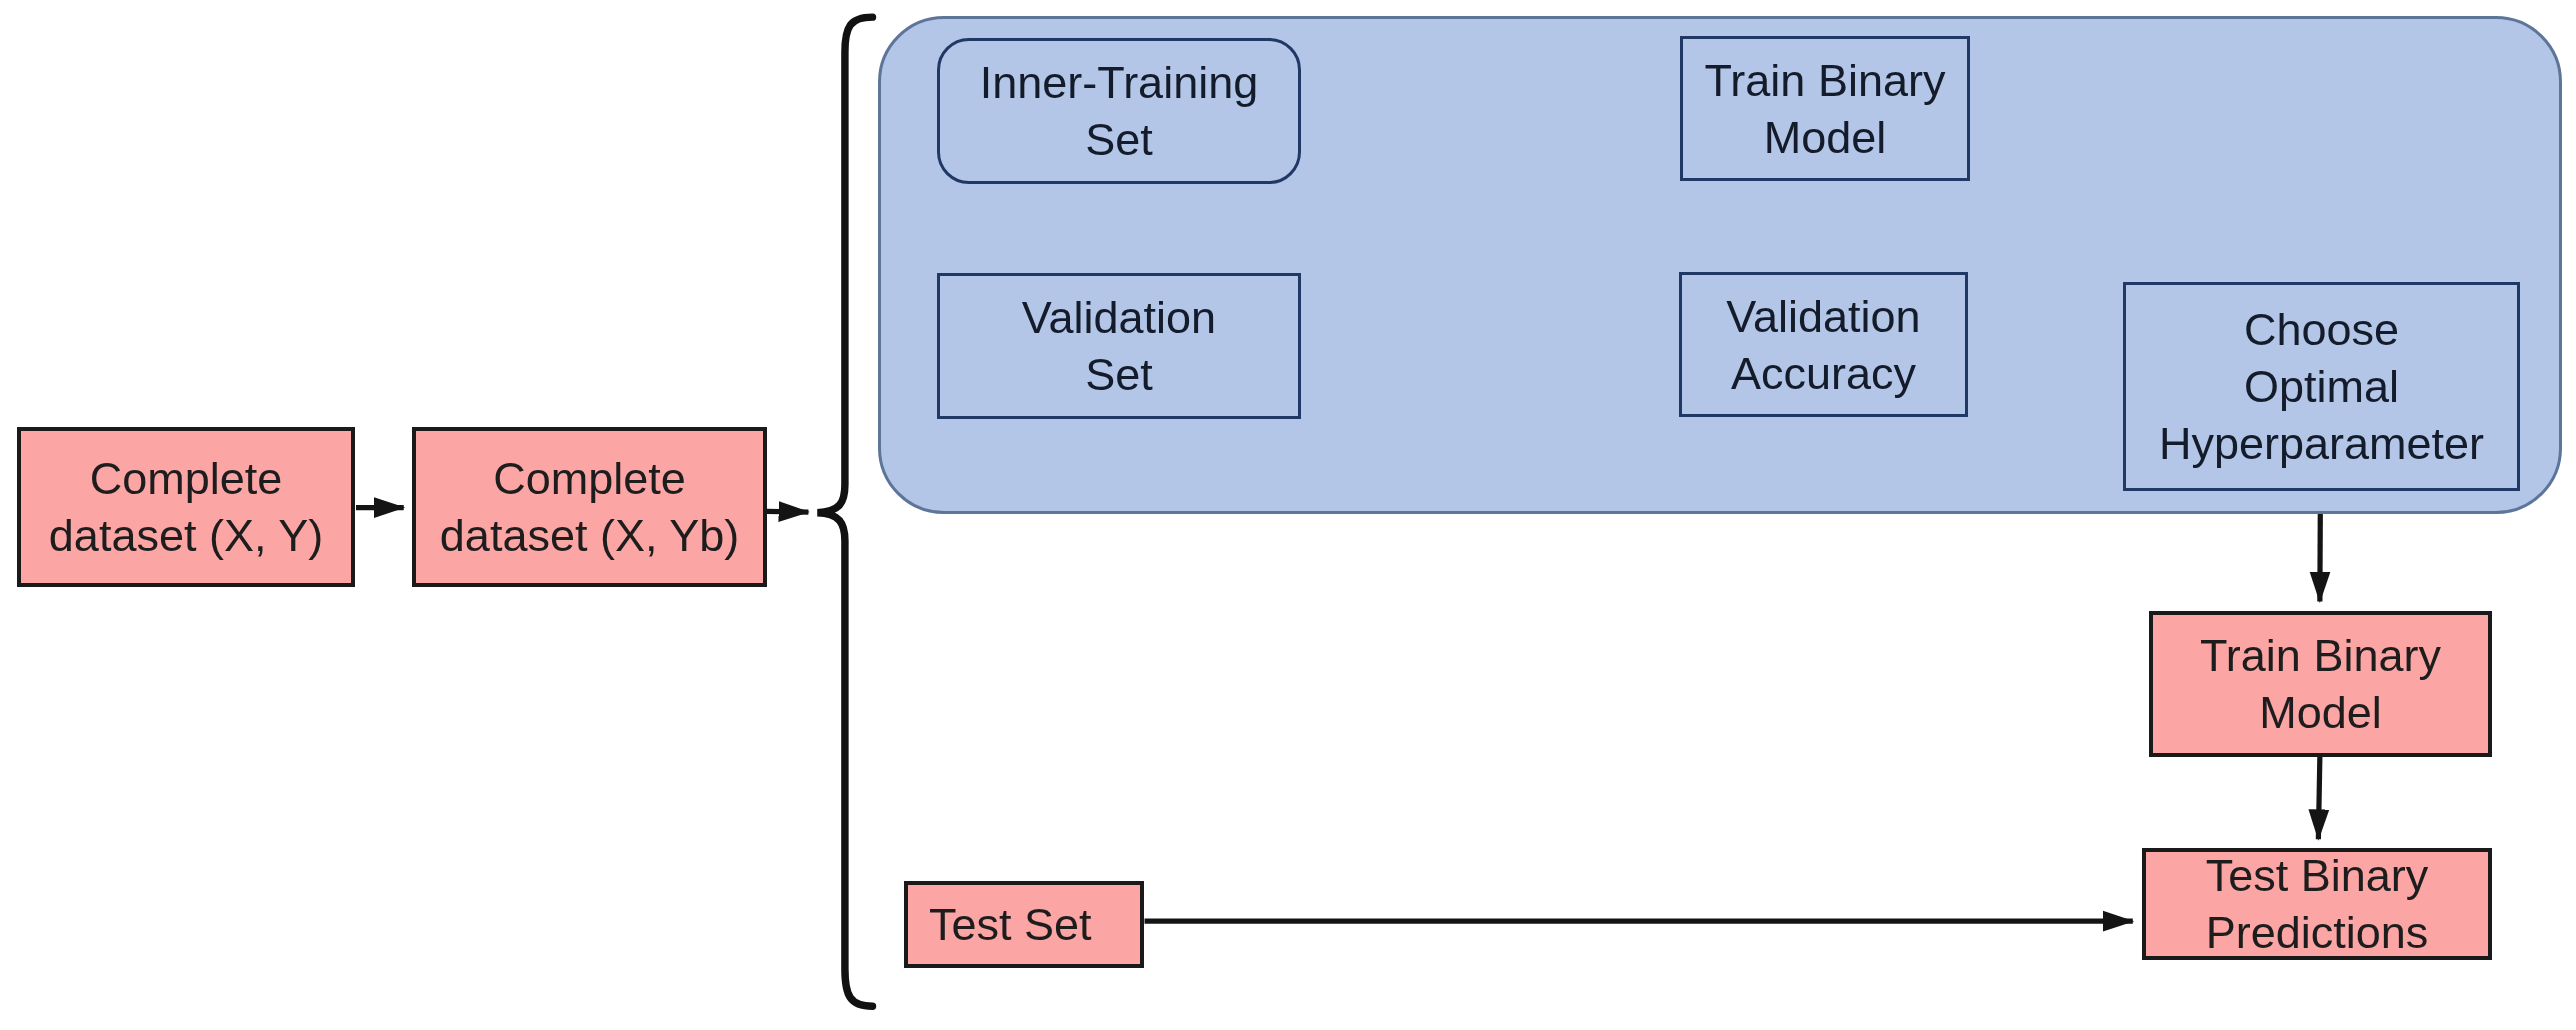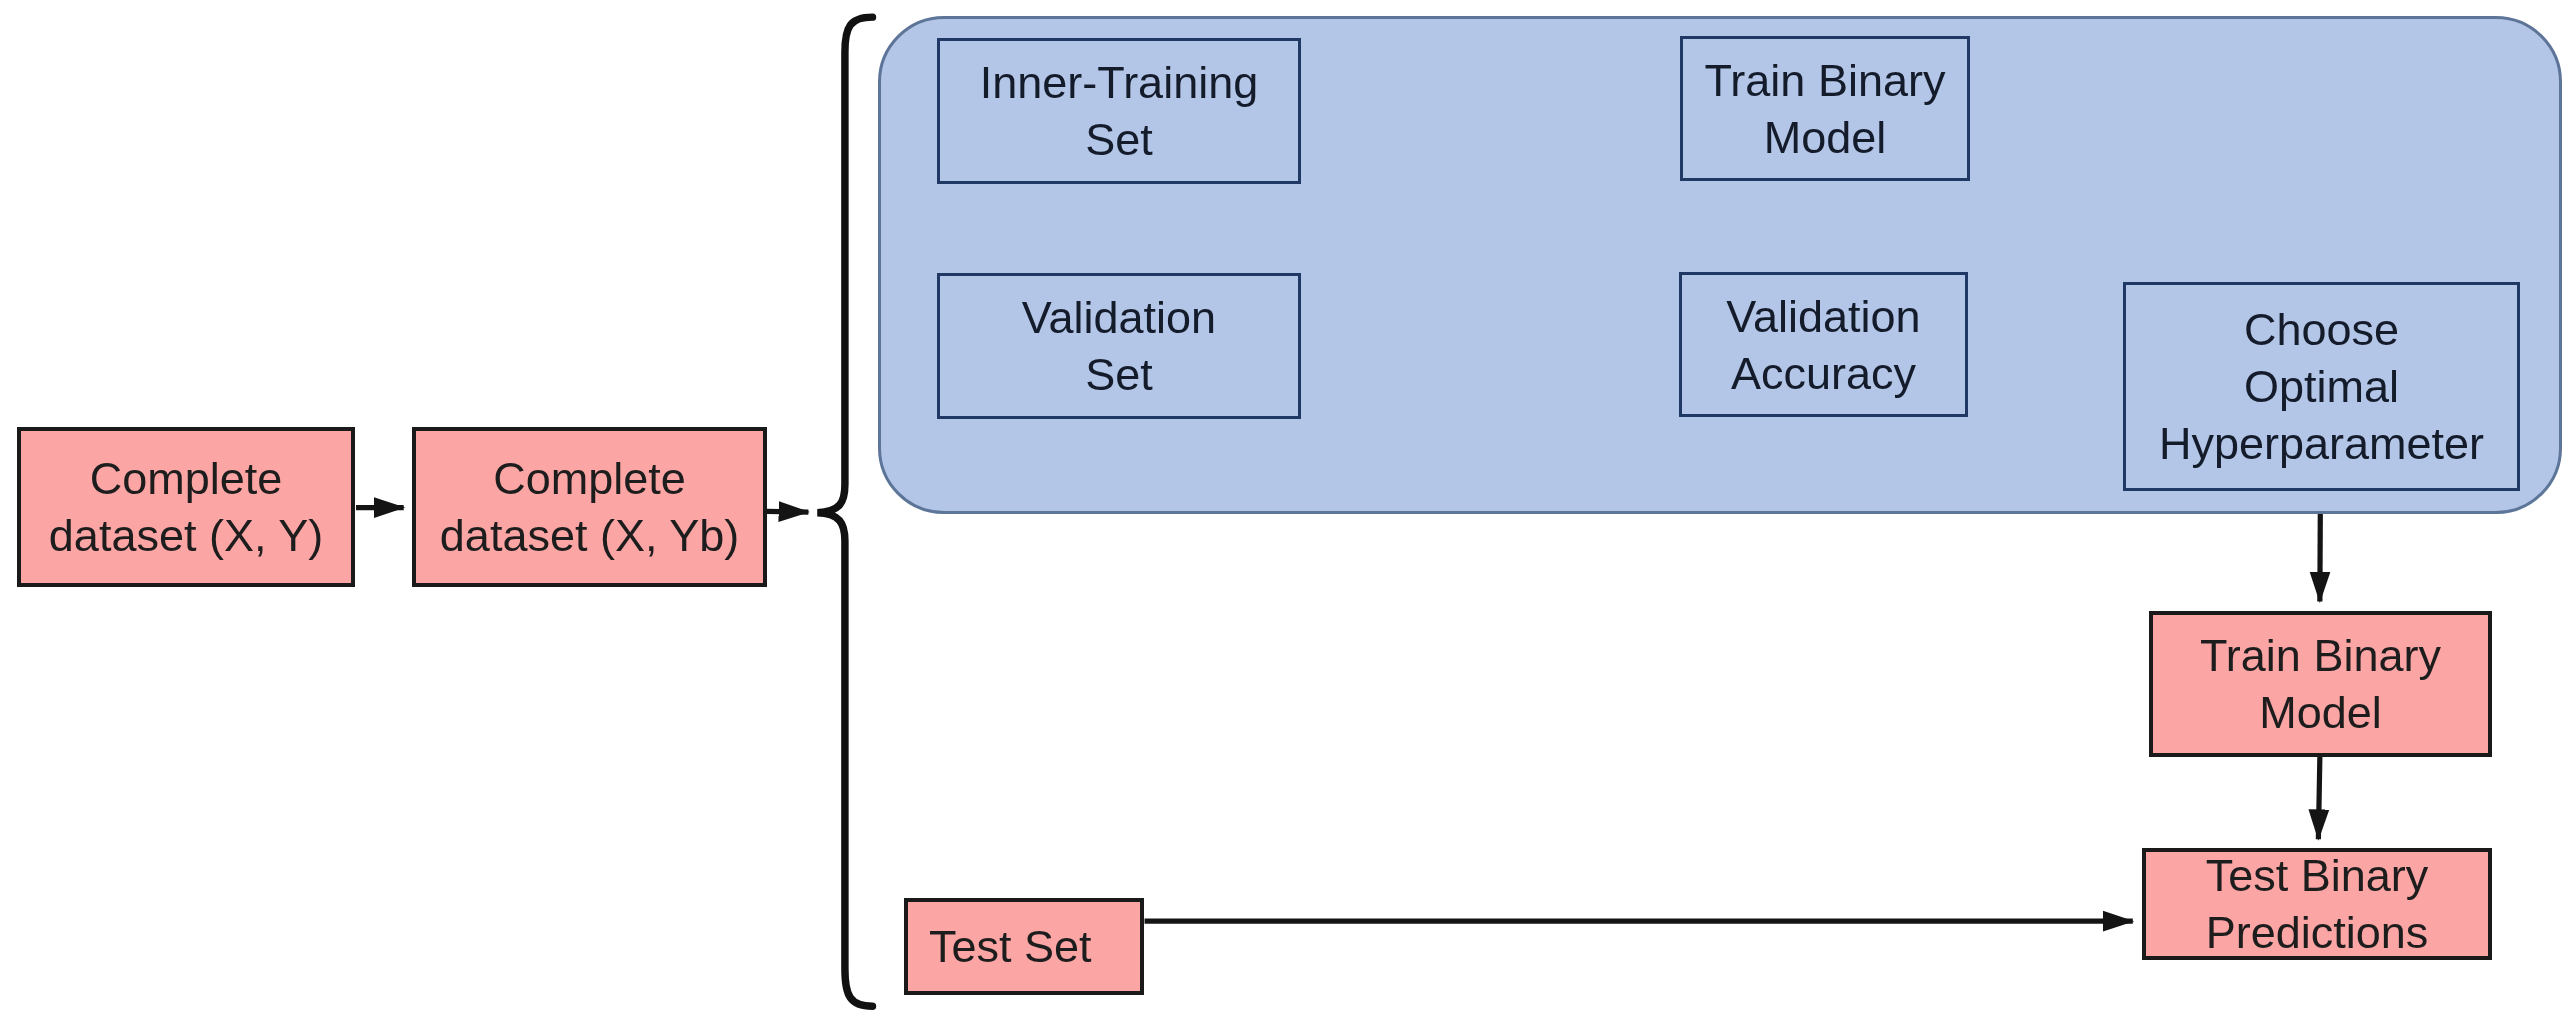--- a/index.html
+++ b/index.html
@@ -43,29 +43,29 @@
   }
   svg.overlay{
     position:absolute;
     left:0;top:0;
     width:2576px;height:1030px;
     pointer-events:none;
   }
   
   .b-complete-xy      {left:17px;  top:427px;  width:338px; height:160px;}
   .b-complete-xyb     {left:412px; top:427px;  width:355px; height:160px;}
-  .b-inner-training   {left:937px;top:38px;   width:364px; height:146px;}
+  .b-inner-training   {left:937px;top:38px;   width:364px; height:146px;border-radius:32px;}
   .b-validation-set   {left:937px;top:273px;  width:364px; height:146px;}
   .b-train-binary-1   {left:1680px;top:36px;   width:290px; height:145px;}
   .b-validation-acc   {left:1679px;top:272px;  width:289px; height:145px;}
   .b-choose-optimal   {left:2123px;top:242px;  width:397px; height:209px;margin-top:40px;}
   .b-train-binary-2   {left:2149px;top:611px;  width:343px; height:146px;}
   .b-test-binary-pred {left:2142px;top:848px; width:350px; height:112px;}
-  .b-test-set         {left:904px;top:881px; width:240px; height:97px;
-                       justify-content:flex-start; padding-left:21px; text-align:left;margin-top:17px;}
+  .b-test-set         {left:904px;top:881px; width:240px; height:87px;
+                       justify-content:flex-start; padding-left:21px; text-align:left;}
 </style>
 </head>
 <body>
 
 <div class="canvas">
 
   <svg class="overlay" viewBox="0 0 3455 1382" xmlns="http://www.w3.org/2000/svg">
     <defs>
       <marker id="ah" markerUnits="userSpaceOnUse" markerWidth="44" markerHeight="32" refX="40" refY="16" orient="auto">
         <path d="M0,2 L42,16 L0,30 Z" fill="#141414"></path>

